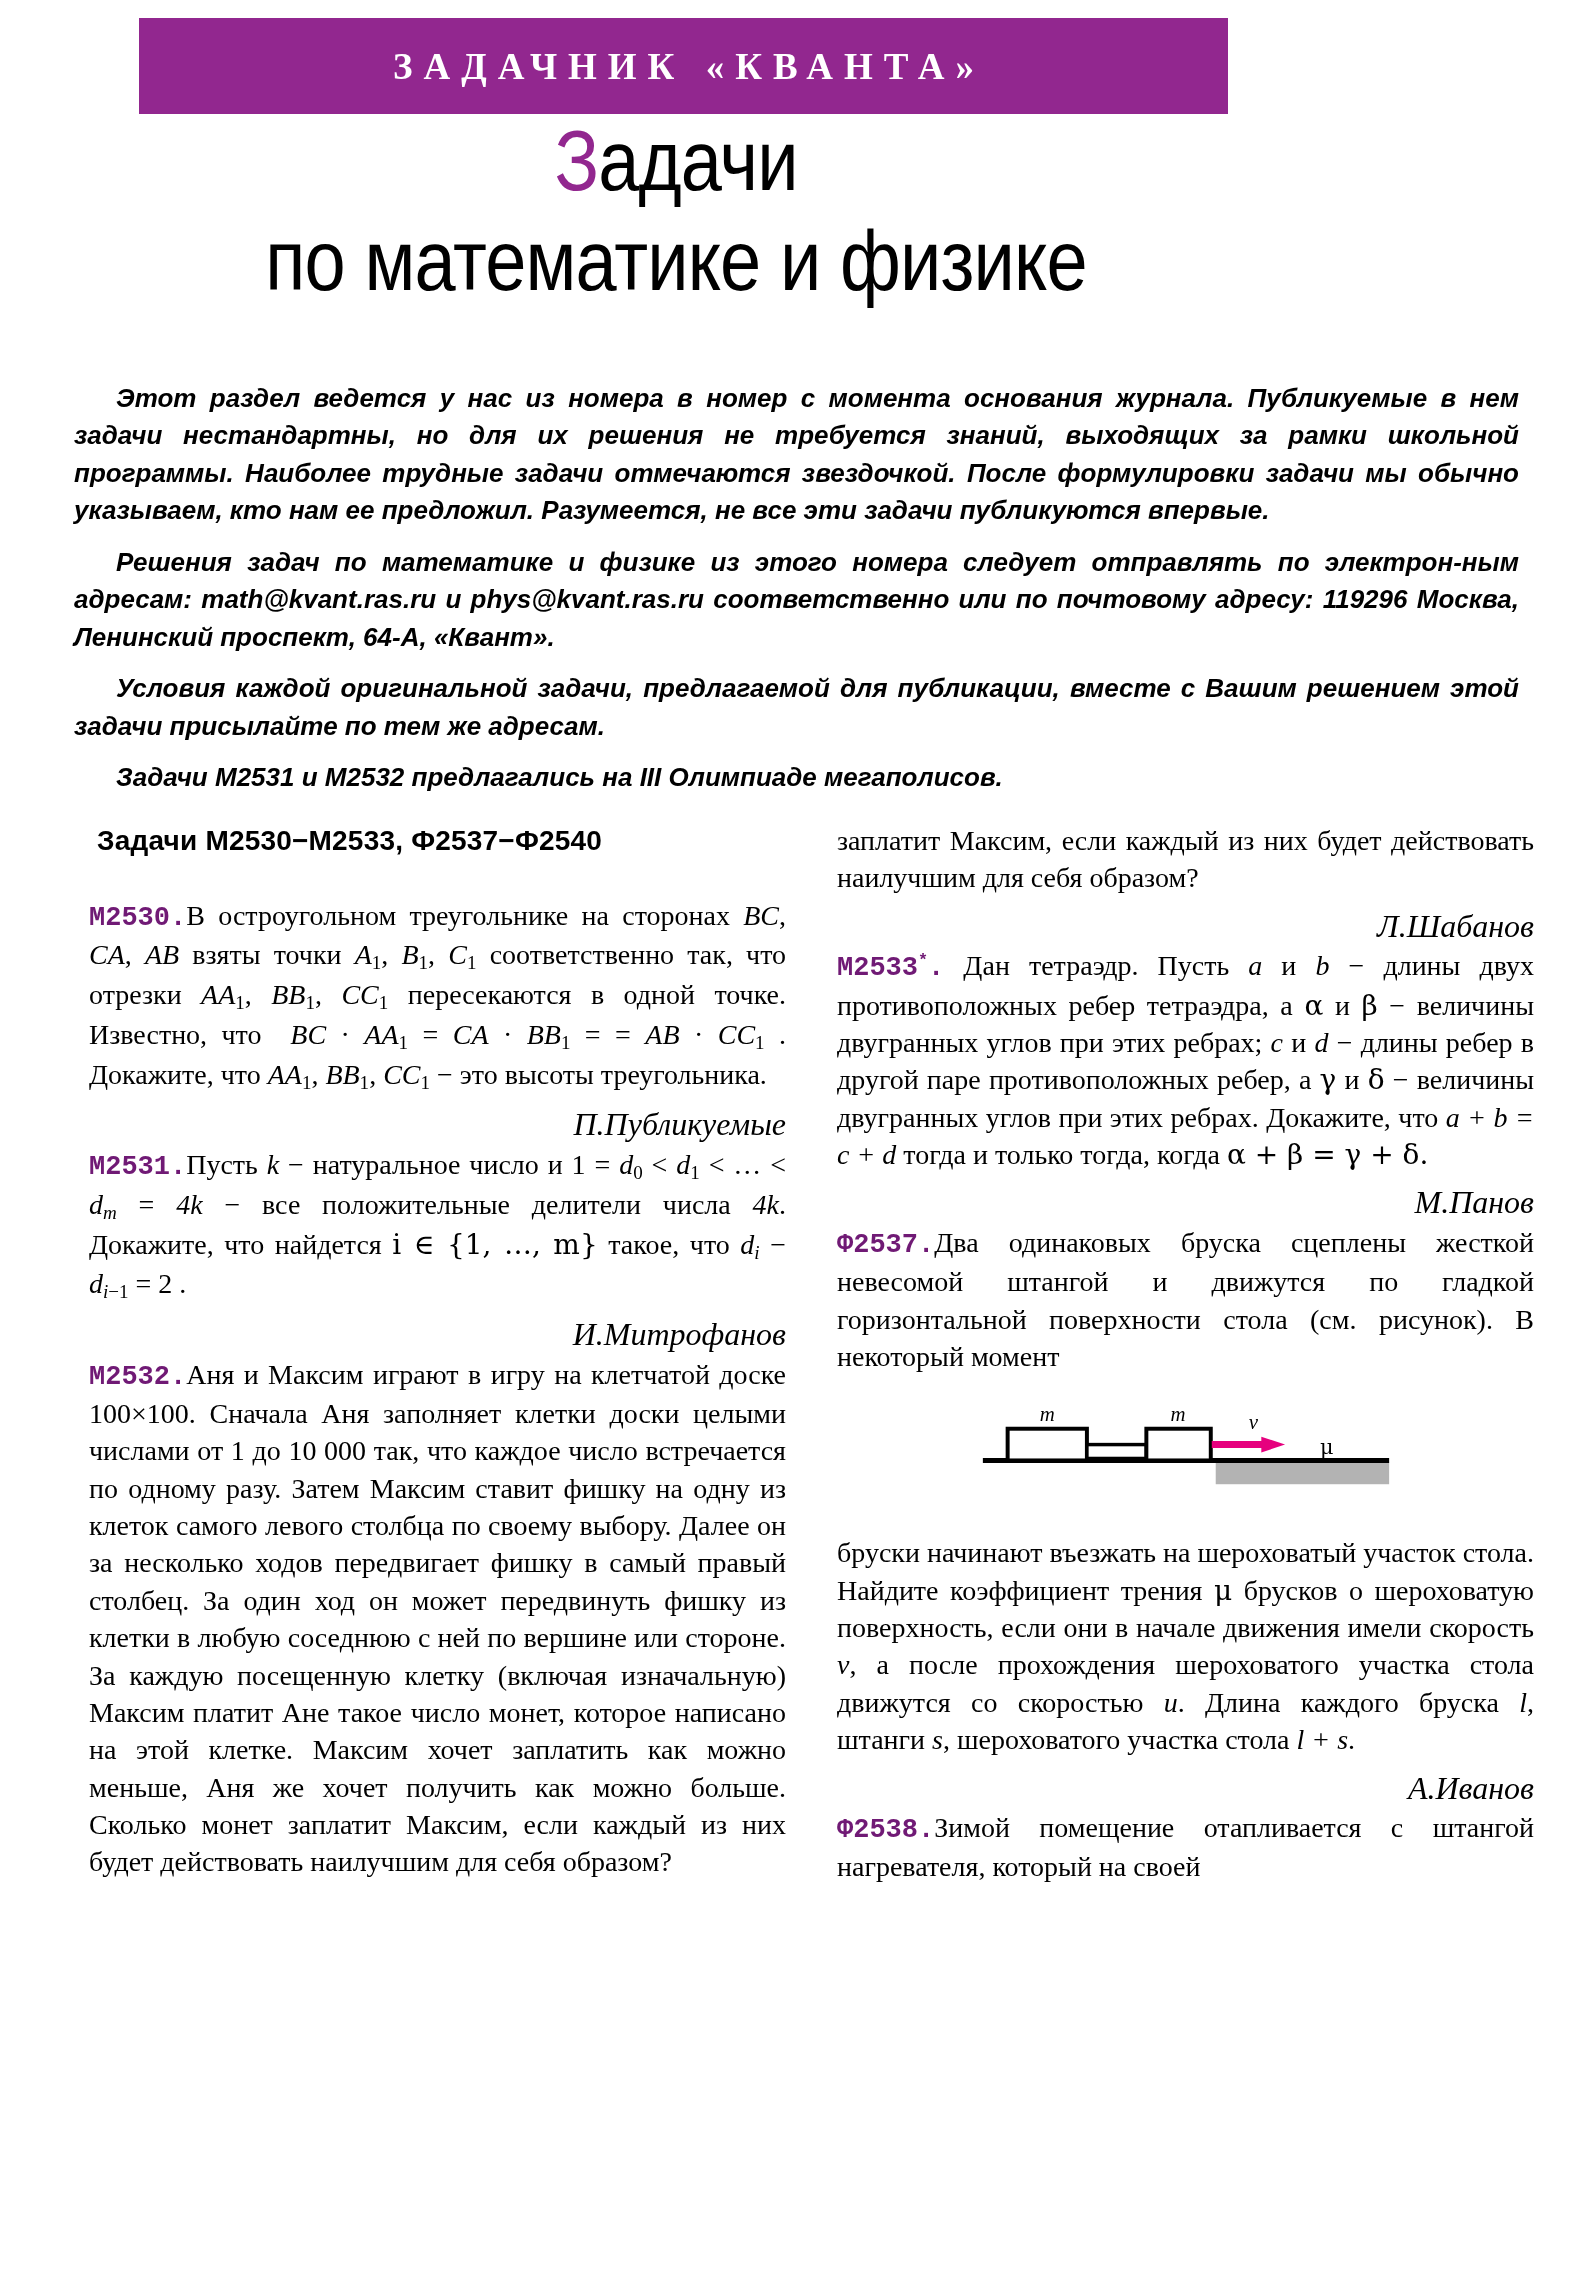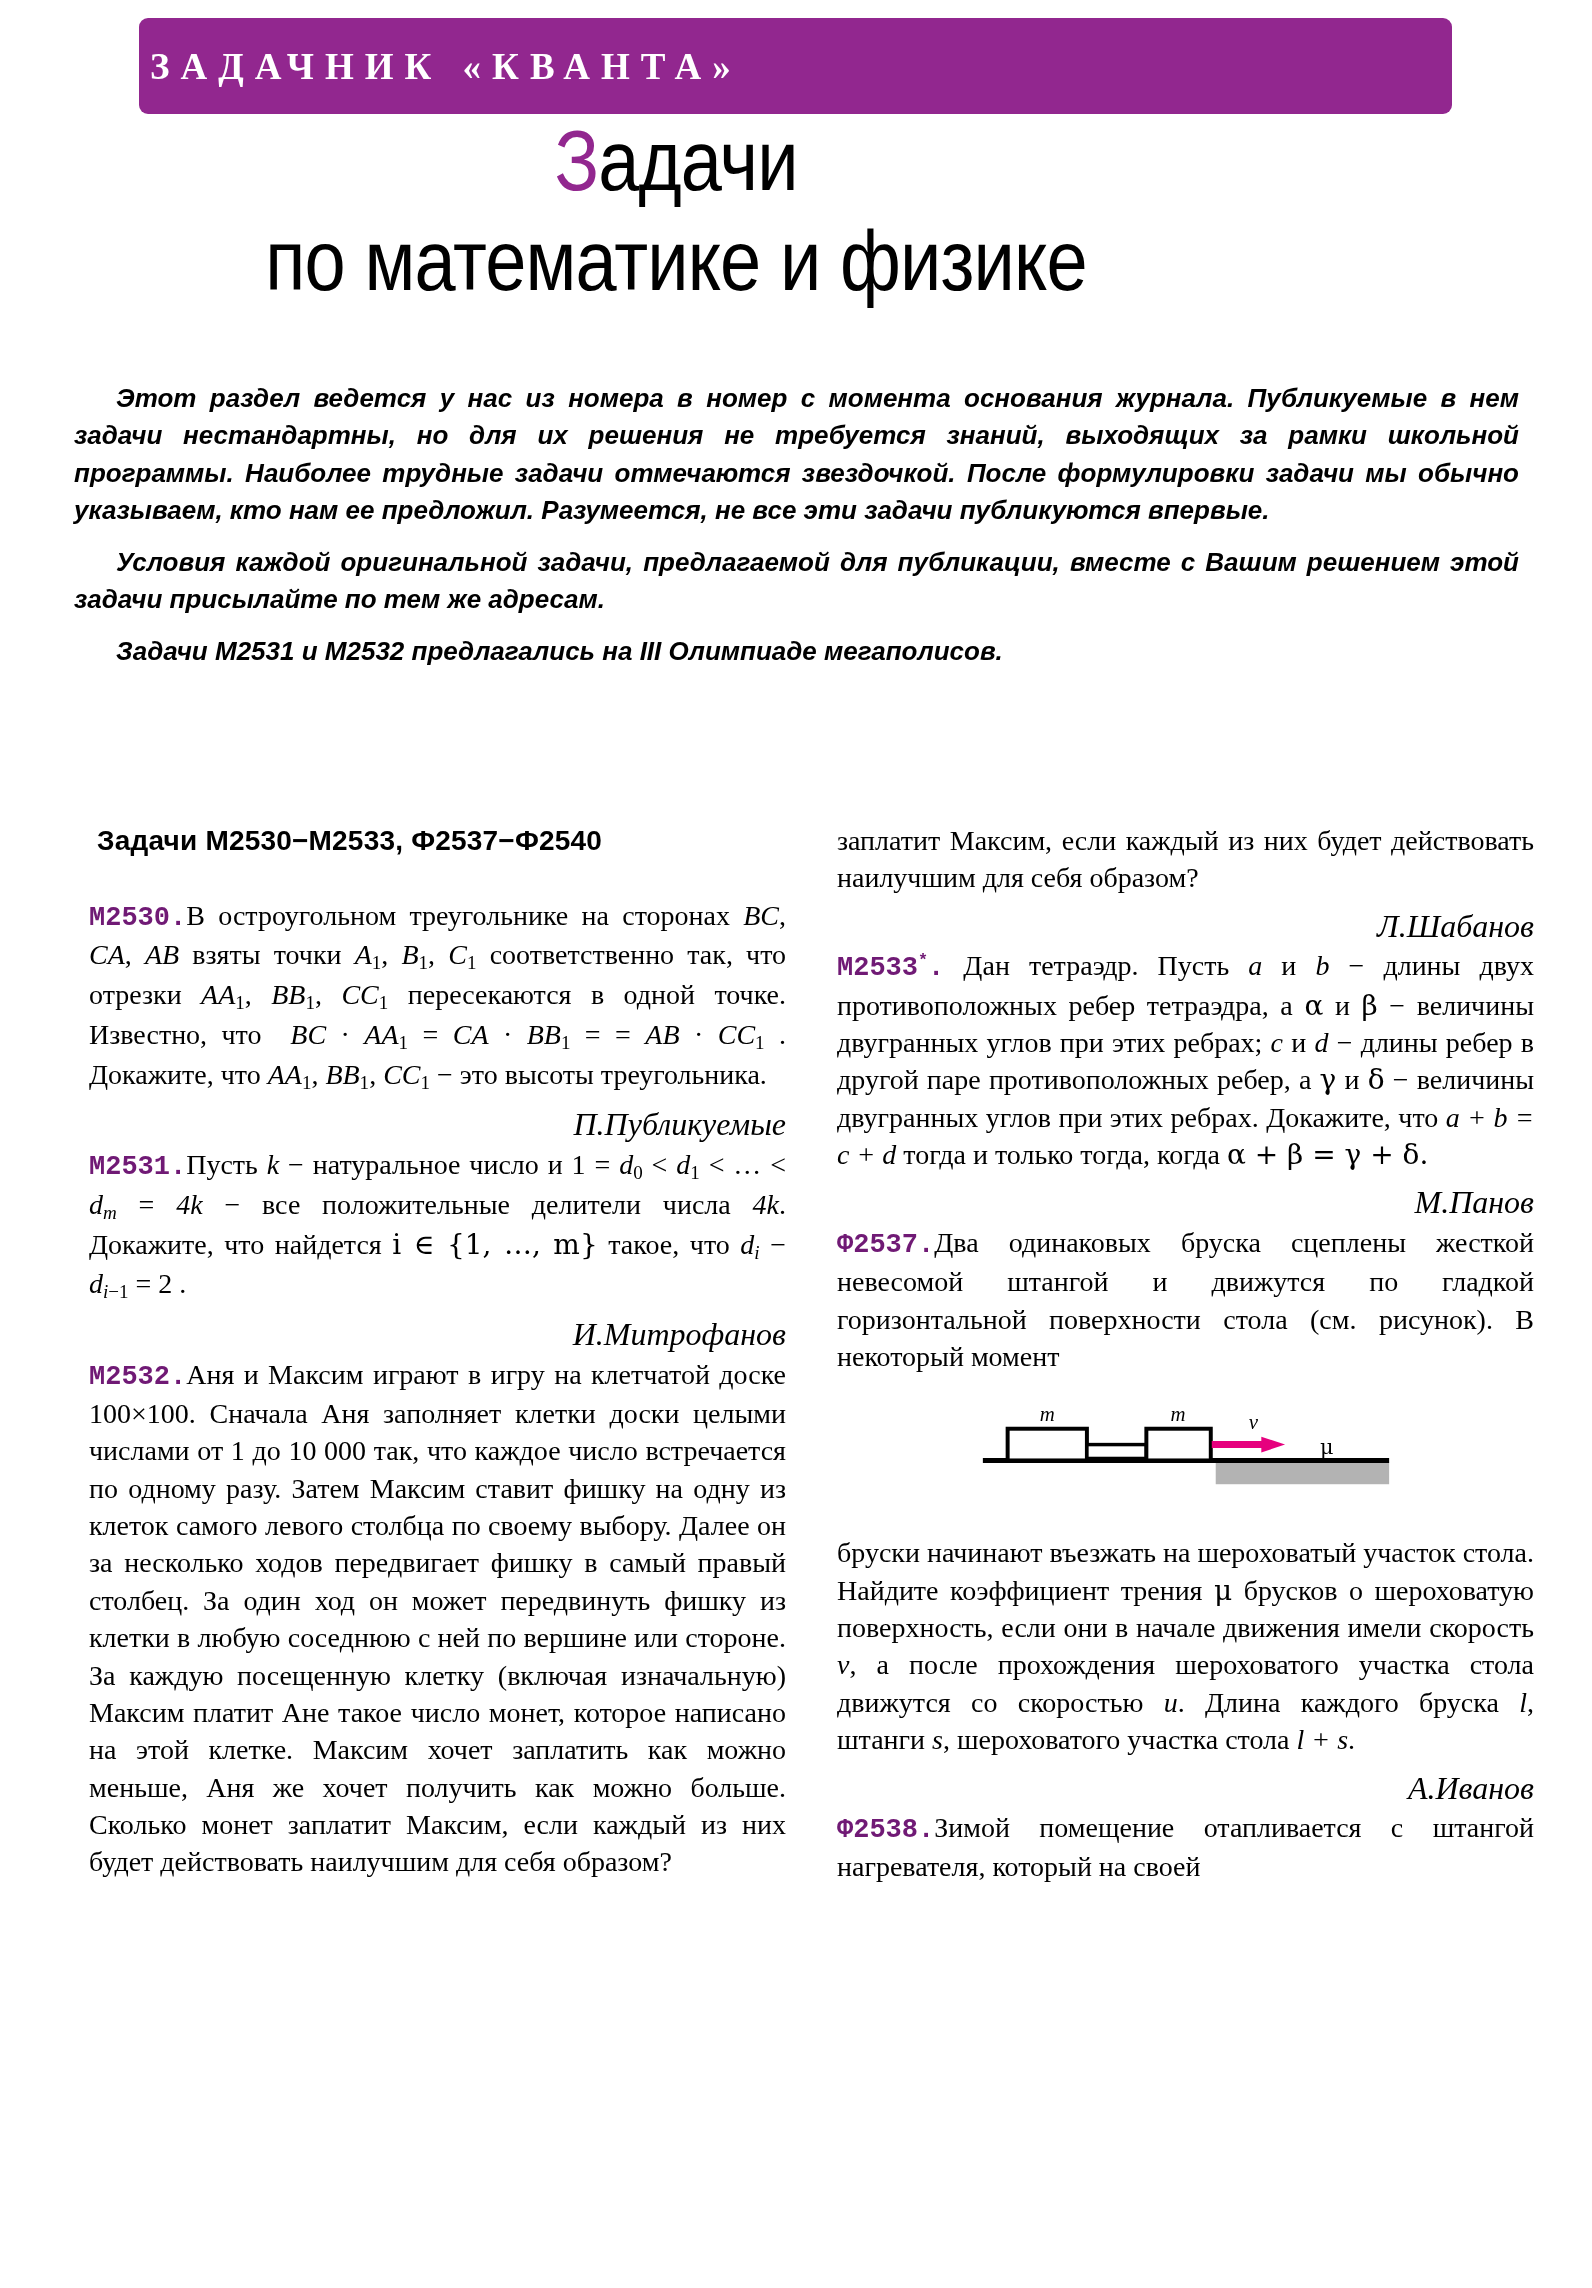--- a/index.html
+++ b/index.html
@@ -15,27 +15,26 @@
     overflow: hidden;
     font-family: "Liberation Serif", "DejaVu Serif", serif;
     color: #000000;
   }
 
   
   .masthead {
     position: absolute;
     left: 139px;
     top: 18px;
-    width: 1313px;
+    width: 1089px;
     height: 96px;
     background: #92278f;
     display: flex;
     align-items: center;
-    justify-content: flex-start;
-    border-radius: 9px;
+    justify-content: center;
   }
   .masthead-text {
     color: #ffffff;
     font-family: "Liberation Serif", "DejaVu Serif", serif;
     font-weight: 700;
     font-size: 37px;
     letter-spacing: 11px;
     text-indent: 11px;
     white-space: nowrap;
   }
@@ -160,20 +159,21 @@
     <div class="masthead-text">ЗАДАЧНИК  «КВАНТА»</div>
   </div>
 
   <div class="title-block">
     <div class="title-line title-line-1"><span class="drop-cap">З</span><span>адачи</span></div>
     <div class="title-line title-line-2">по математике и физике</div>
   </div>
 
   <div class="intro">
     <p>Этот раздел ведется у нас из номера в номер с момента основания журнала. Публикуемые в нем задачи нестандартны, но для их решения не требуется знаний, выходящих за рамки школьной  программы. Наиболее трудные задачи отмечаются звездочкой. После формулировки задачи мы обычно указываем, кто нам ее предложил. Разумеется, не все эти задачи публикуются впервые.</p>
+    <p>Решения задач по математике и физике из этого номера следует отправлять по электрон-ным адресам: math@kvant.ras.ru и phys@kvant.ras.ru соответственно или по почтовому адресу: 119296 Москва, Ленинский проспект, 64-А, «Квант».</p>
     <p>Условия каждой оригинальной задачи, предлагаемой для публикации, вместе с Вашим решением этой задачи присылайте по тем же адресам.</p>
     <p>Задачи М2531 и М2532 предлагались на III Олимпиаде мегаполисов.</p>
   </div>
 
   <div class="col col-left">
 
     <div class="section-head">Задачи М2530−М2533, Ф2537−Ф2540</div>
 
     <p class="prob"><span class="pnum">M2530.</span><span>В остроугольном треугольнике на сторонах </span><i class="mathit">BC</i><span>, </span><i class="mathit">CA</i><span>, </span><i class="mathit">AB</i><span> взяты точки </span><i class="mathit">A<span class="subr">1</span></i>, <i class="mathit">B<span class="subr">1</span></i>, <i class="mathit">C<span class="subr">1</span></i><span> соответственно так, что отрезки </span><i class="mathit">AA<span class="subr">1</span></i>, <i class="mathit">BB<span class="subr">1</span></i>, <i class="mathit">CC<span class="subr">1</span></i><span> пересекаются в одной точке. Известно, что</span>&nbsp;&nbsp;<i class="mathit">BC</i>&nbsp;·&nbsp;<i class="mathit">AA<span class="subr">1</span></i> = <i class="mathit">CA</i>&nbsp;·&nbsp;<i class="mathit">BB<span class="subr">1</span></i> = = <i class="mathit">AB</i>&nbsp;·&nbsp;<i class="mathit">CC<span class="subr">1</span></i> .<span> Докажите, что </span><i class="mathit">AA<span class="subr">1</span></i>, <i class="mathit">BB<span class="subr">1</span></i>, <i class="mathit">CC<span class="subr">1</span></i><span> − это высоты треугольника.</span></p>
     <p class="author">П.Публикуемые</p>

